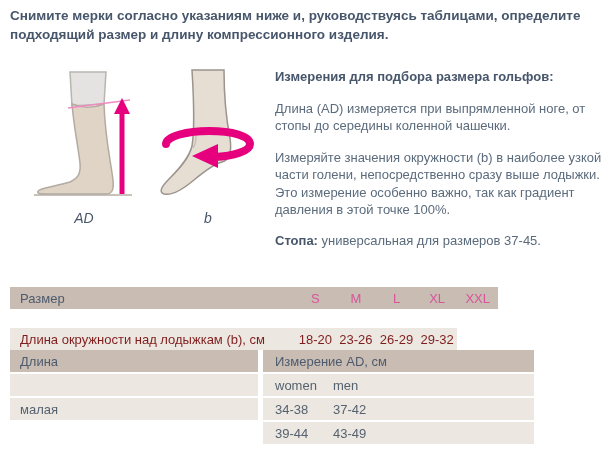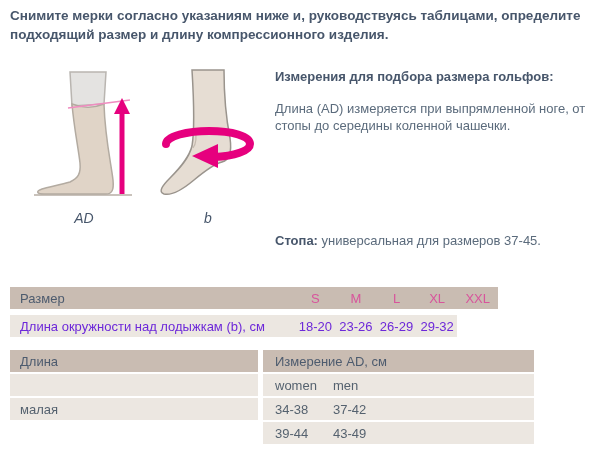--- a/index.html
+++ b/index.html
@@ -27,25 +27,25 @@
   .info { position: absolute; left: 275px; top: 68px; width: 334px; font-size: 13px; line-height: 1.35; }
   .info-heading { font-weight: bold; color: #47566b; margin-bottom: 14px; }
   .info-para { margin-bottom: 14px; color: #5b6b7c; margin-top: 12px; }
   .foot-note { position: absolute; left: 275px; top: 233px; width: 334px; font-size: 13px; color: #5b6b7c; }
   .foot-note b { color: #47566b; }
 
   
   .size-table {
     position: absolute; left: 10px; top: 287px; width: 488px;
     display: grid; grid-template-columns: 285px repeat(5, 1fr);
-    row-gap: 6px; font-size: 13px;
+    row-gap: 19px; font-size: 13px;
   }
   .size-table .cell { height: 22px; display: flex; align-items: center; }
   .size-table .head { background: #c9bcb2; color: #4d5b6e; }
-  .size-table .body-row { background: #ece7e1; color: #6d28d9; }
+  .size-table .body-row { background: #ece7e1; color: #7f1d1d; }
   .size-table .label-cell { padding-left: 10px; justify-content: flex-start; }
   .size-table .num-cell { justify-content: center; }
   .size-table .size-head { color: #d8549c; justify-content: center; }
 
   
   .length-table {
     position: absolute; left: 10px; top: 350px; width: 524px;
     display: flex; gap: 5px; font-size: 13px;
   }
   .lt-col { display: flex; flex-direction: column; row-gap: 2px; }
@@ -97,20 +97,21 @@
       <path d="M14,76 C14,68 36,63 57,63 C80,63 98,68 98,76 C98,83 82,88 62,89" fill="none" stroke="#e6007e" stroke-width="8" stroke-linecap="round"></path>
       <path d="M40,88 L66,76 L66,100 Z" fill="#e6007e"></path>
     </svg>
     <div class="figure-label">b</div>
   </div>
 </div>
 
 <div class="info">
   <div class="info-heading">Измерения для подбора размера гольфов:</div>
   <div class="info-para">Длина (AD) измеряется при выпрямленной ноге, от стопы до середины коленной чашечки.</div>
+  <div class="info-para">Измеряйте значения окружности (b) в наиболее узкой части голени, непосредственно сразу выше лодыжки. Это измерение особенно важно, так как градиент давления в этой точке 100%.</div>
 </div>
 <div class="foot-note">
   <b>Стопа:</b><span> универсальная для размеров 37-45.</span>
 </div>
 
 <div class="size-table">
   <div class="cell head label-cell">Размер</div>
   <div class="cell head size-head">S</div>
   <div class="cell head size-head">M</div>
   <div class="cell head size-head">L</div>

